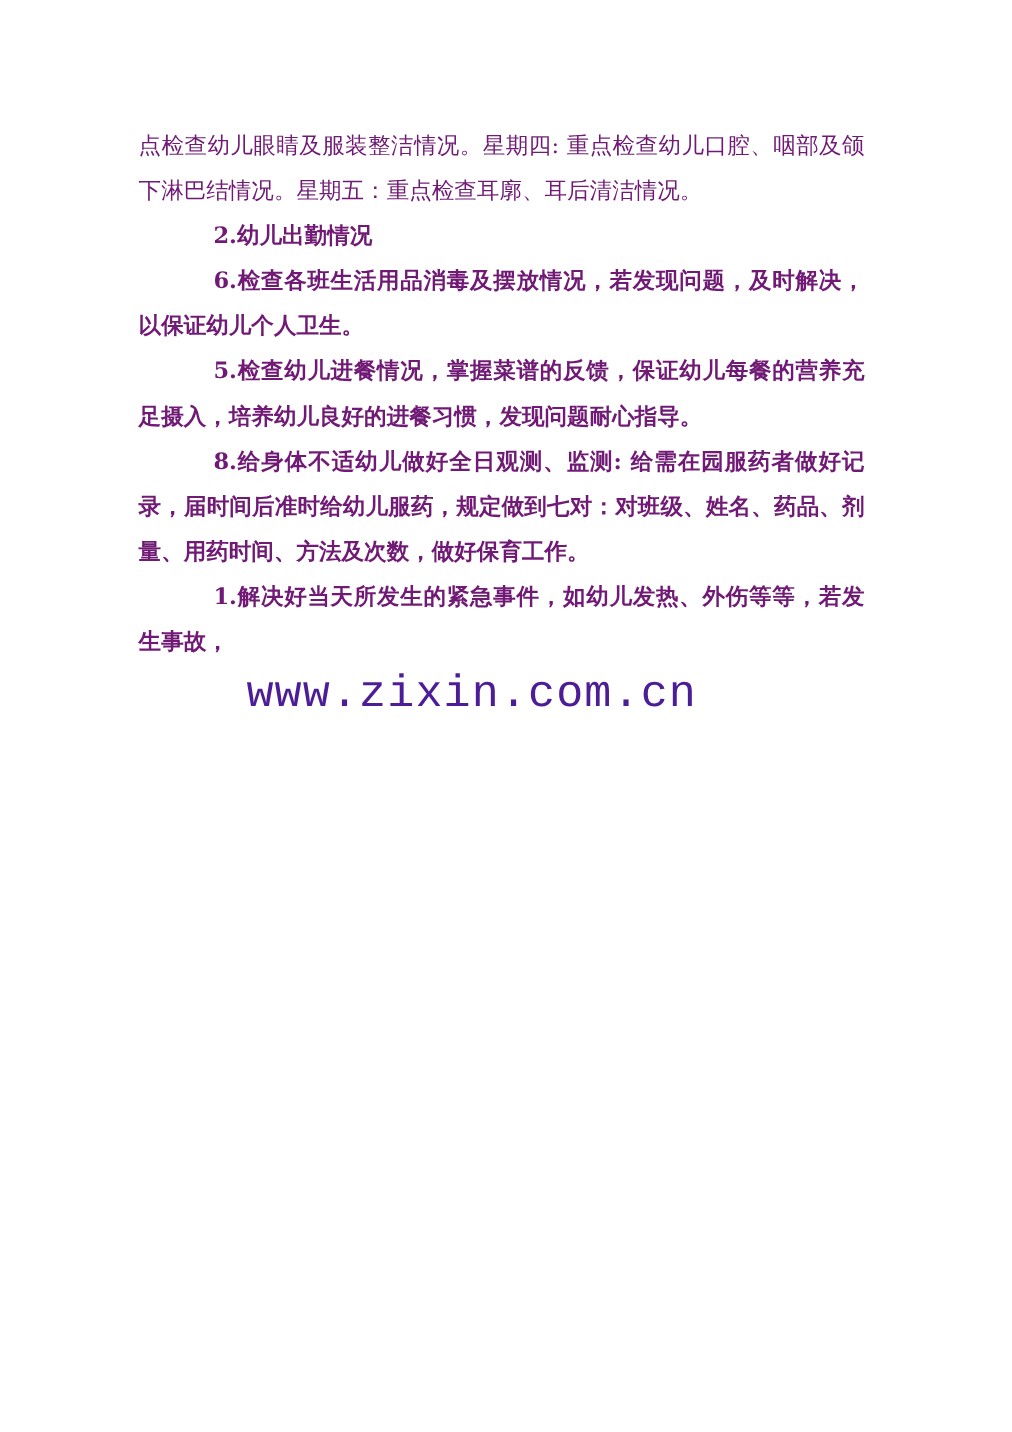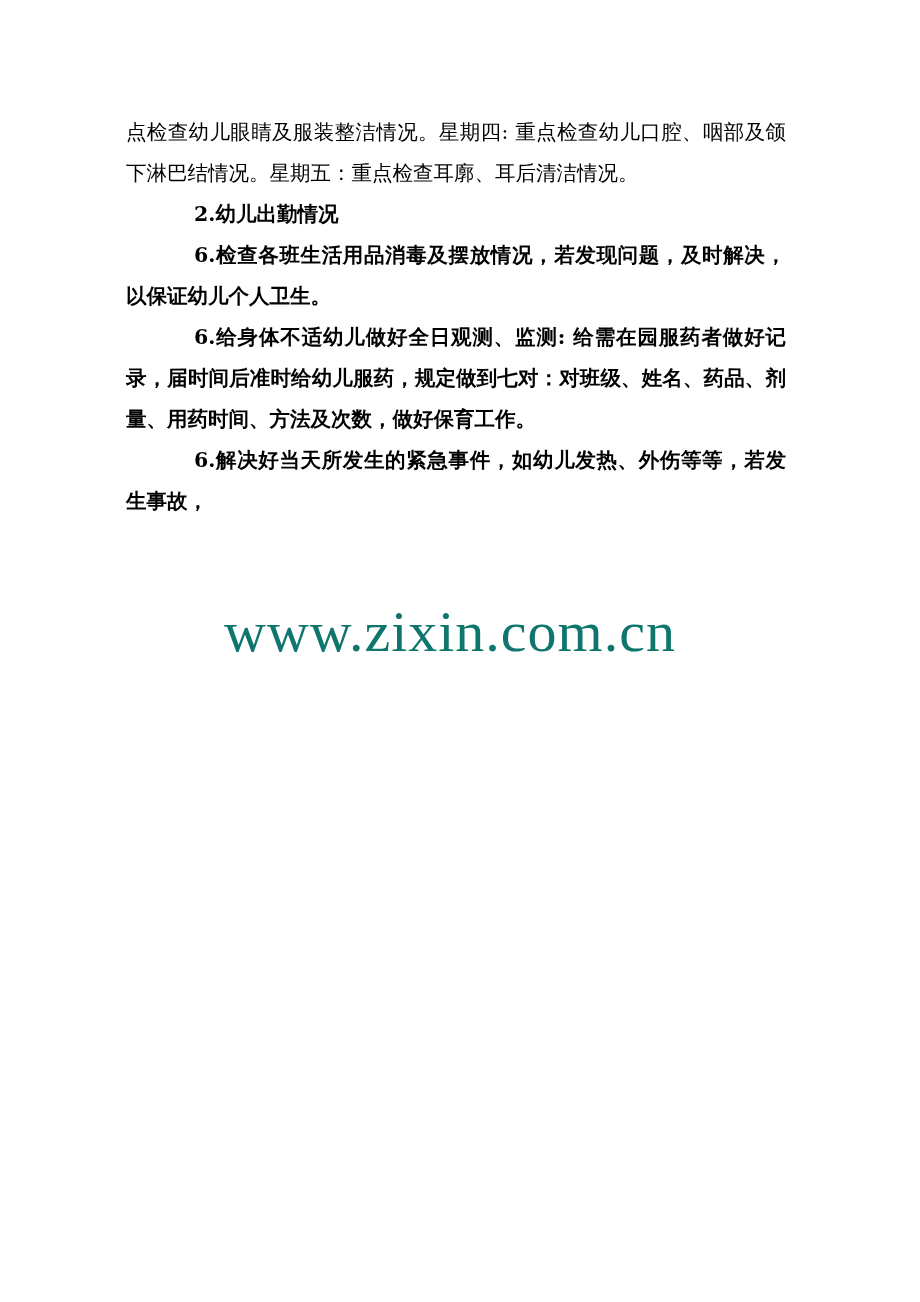--- a/index.html
+++ b/index.html
@@ -17,35 +17,35 @@
   .doc-page {
     position: absolute;
     inset: 0;
     background: #ffffff;
   }
   .watermark {
     position: absolute;
     left: 224px;
     top: 603px;
     z-index: 1;
-    font-family: Liberation Serif, serif;
-    font-size: 58px;
+    font-family: Liberation Mono, monospace;
+    font-size: 41px;
     line-height: 58px;
     letter-spacing: 1px;
-    color: #0f766e;
+    color: #4c1d95;
     user-select: none;
     white-space: nowrap;
   }
   .content {
     position: absolute;
     left: 126px;
     top: 112px;
     width: 660px;
     z-index: 2;
-    color: #000000;
+    color: #701a75;
     font-size: 20.5px;
     line-height: 41px;
     text-align: justify;
   }
   .content p {
     margin: 0;
     padding: 0;
   }
   .content p.indent {
     text-indent: 68px;
@@ -56,17 +56,18 @@
 <body>
 
 <div class="doc-page">
 
   <div class="watermark">www.zixin.com.cn</div>
 
   <div class="content">
     <p>点检查幼儿眼睛及服装整洁情况。星期四: 重点检查幼儿口腔、咽部及颌下淋巴结情况。星期五：重点检查耳廓、耳后清洁情况。</p>
     <p class="indent">2.幼儿出勤情况</p>
     <p class="indent">6.检查各班生活用品消毒及摆放情况，若发现问题，及时解决，以保证幼儿个人卫生。</p>
-    <p class="indent">6.给身体不适幼儿做好全日观测、监测: 给需在园服药者做好记录，届时间后准时给幼儿服药，规定做到七对：对班级、姓名、药品、剂量、用药时间、方法及次数，做好保育工作。</p>
-    <p class="indent">6.解决好当天所发生的紧急事件，如幼儿发热、外伤等等，若发生事故，</p>
+    <p class="indent">5.检查幼儿进餐情况，掌握菜谱的反馈，保证幼儿每餐的营养充足摄入，培养幼儿良好的进餐习惯，发现问题耐心指导。</p>
+    <p class="indent">8.给身体不适幼儿做好全日观测、监测: 给需在园服药者做好记录，届时间后准时给幼儿服药，规定做到七对：对班级、姓名、药品、剂量、用药时间、方法及次数，做好保育工作。</p>
+    <p class="indent">1.解决好当天所发生的紧急事件，如幼儿发热、外伤等等，若发生事故，</p>
   </div>
 
 </div>
 
 </body></html>

